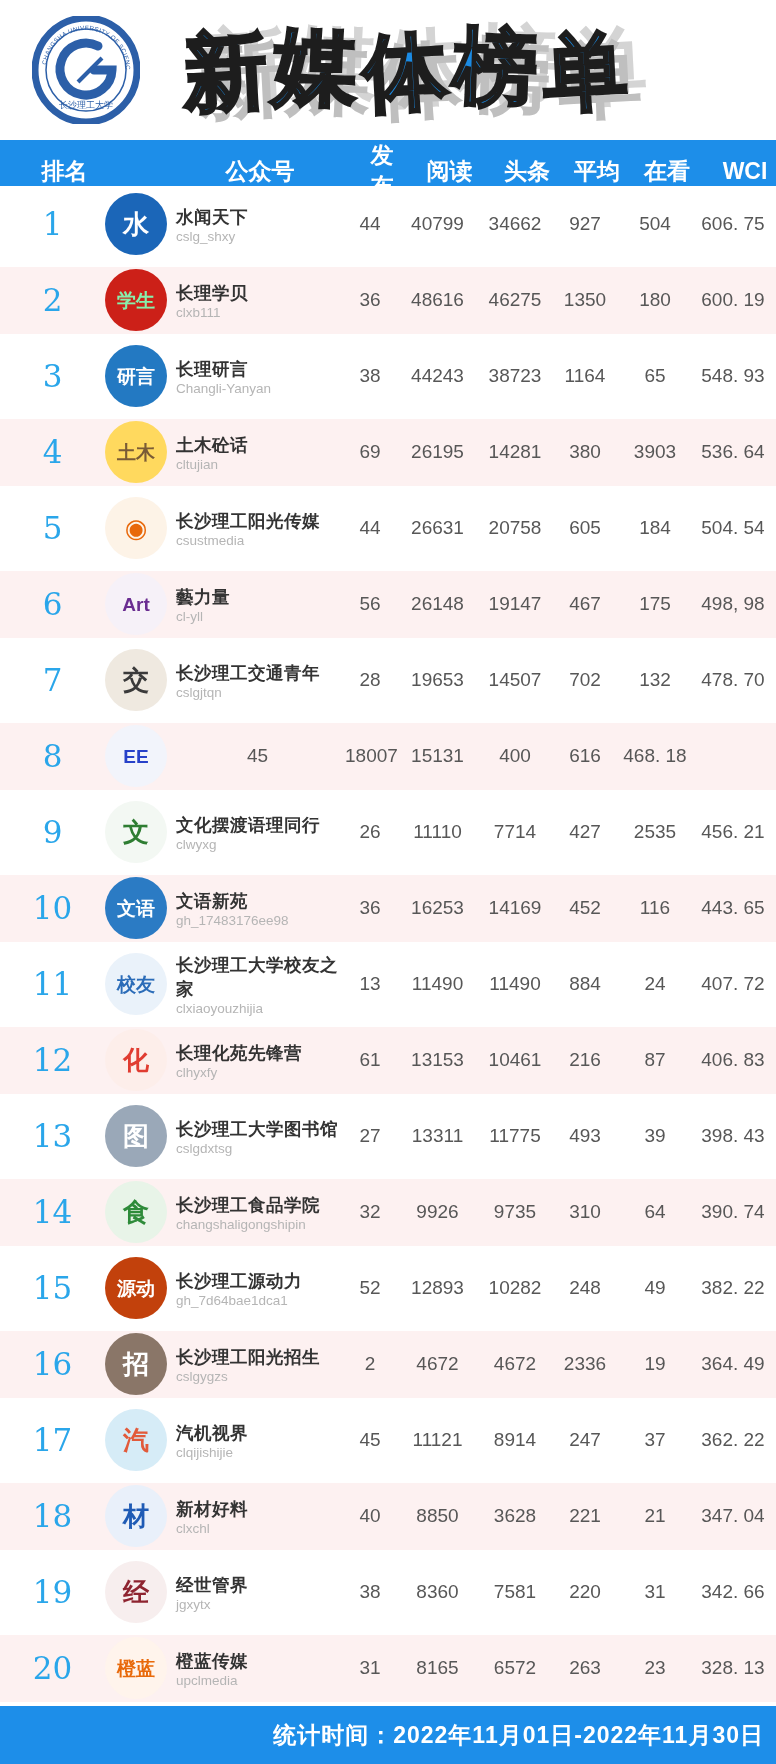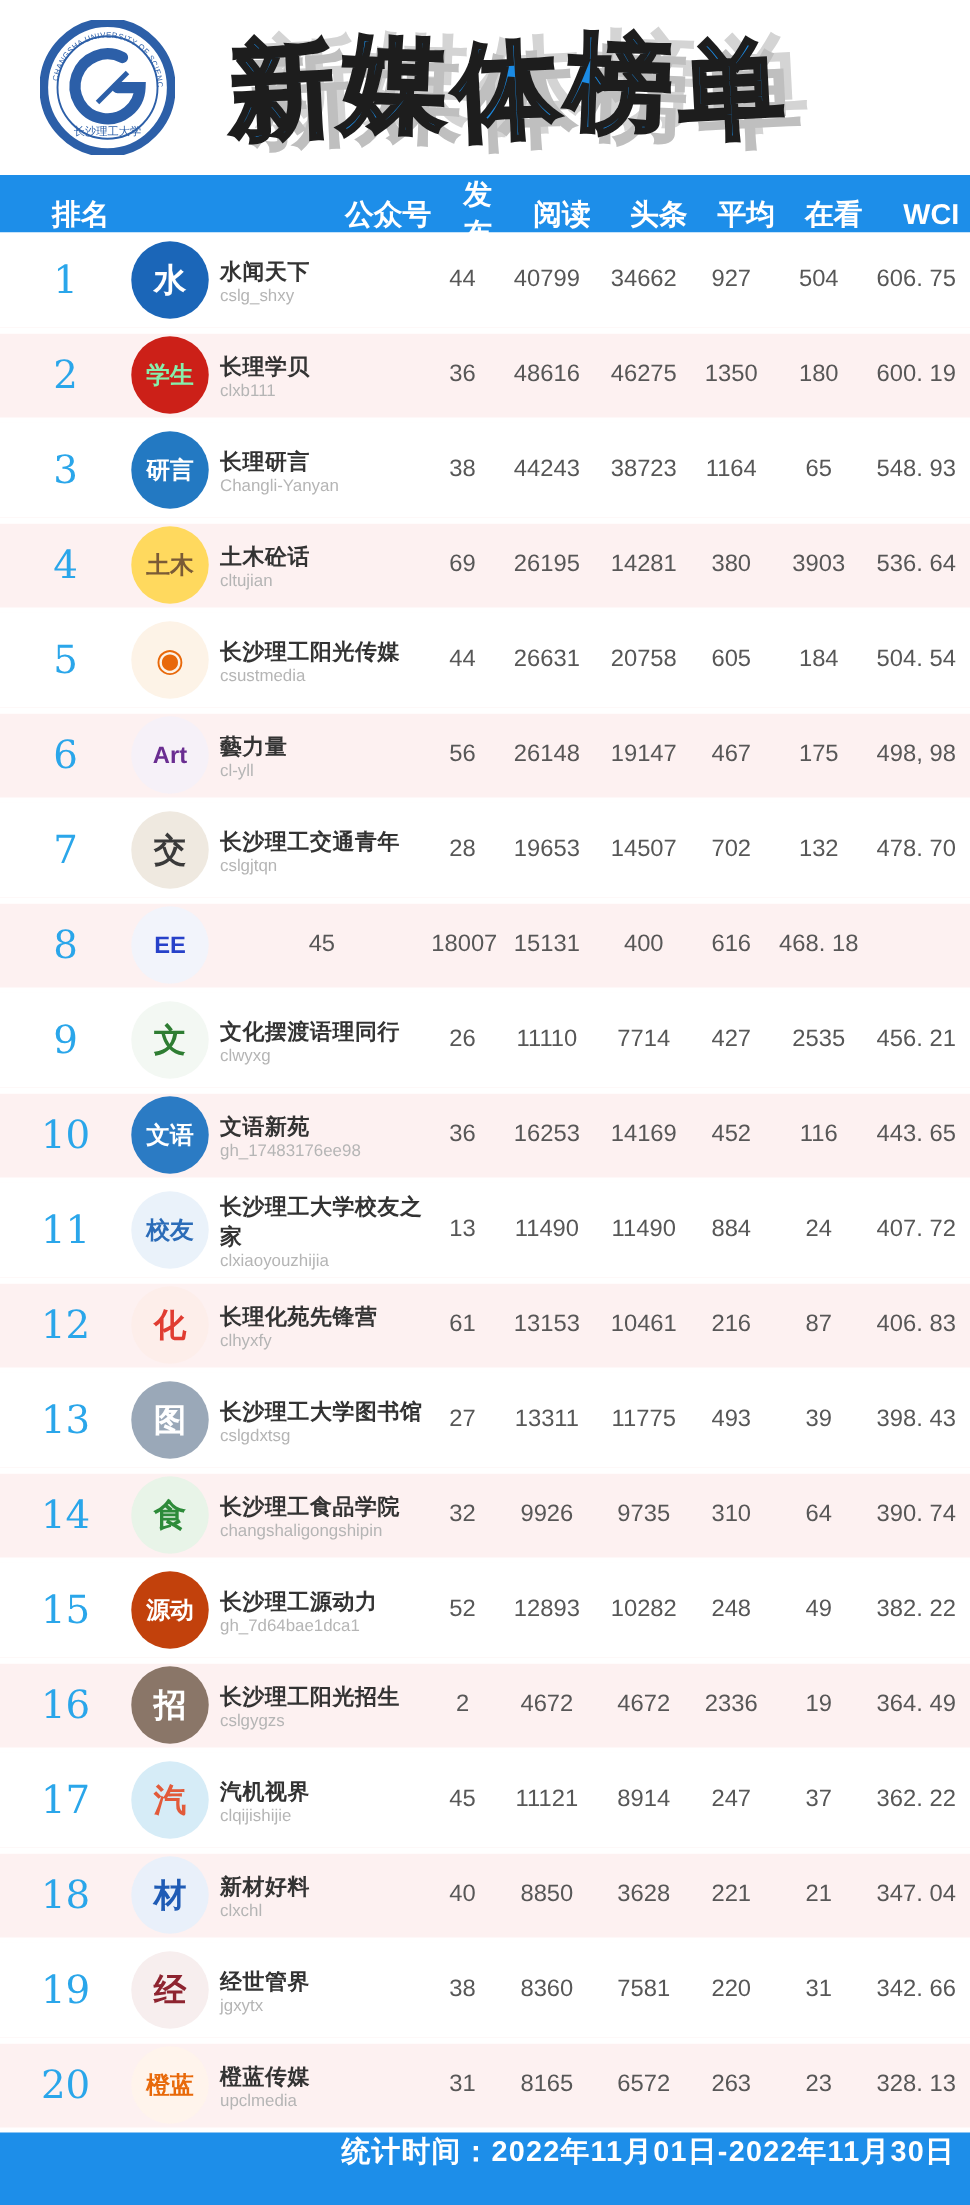--- a/index.html
+++ b/index.html
@@ -17,40 +17,40 @@
       text-shadow:14px 9px 0 #bfbfbf, 20px -4px 0 #d4d4d4;
       display:inline-block;margin:0 3px;}
   .tilt-a{transform:rotate(-3deg) translateY(2px);}
   .tilt-b{transform:rotate(2deg) translateY(-3px);}
 
   
   .thead{height:46px;background:#1d8ee9;display:grid;
          grid-template-columns:105px 240px 50px 85px 70px 70px 70px 86px;
          align-items:center;color:#ffffff;font-weight:bold;font-size:23px;}
   .thead .c{text-align:center;padding-left:24px;}
-  .thead .c-acc{text-align:right;padding-left:70px;}
+  .thead .c-acc{text-align:center;padding-left:70px;}
 
   
   .rows{height:1520px;}
   .row{display:grid;grid-template-columns:105px 65px 175px 50px 85px 70px 70px 70px 86px;
        align-items:center;height:76px;background:#ffffff;}
   .row.pink{background:#fdf1f1;box-shadow:inset 0 5px 0 #ffffff, inset 0 -4px 0 #ffffff;}
   .rank{font-family:"DejaVu Serif","Liberation Serif",serif;
         font-size:31px;color:#2aa6ea;text-align:center;}
   .logo{width:62px;height:62px;border-radius:50%;display:flex;align-items:center;
         justify-content:center;font-weight:bold;font-size:19px;overflow:hidden;
         letter-spacing:0;line-height:1;}
   .nameblock{padding-left:6px;}
   .pname{font-size:17.5px;font-weight:600;color:#333333;letter-spacing:0.5px;}
   .paccount{font-size:13.5px;color:#b5b5b5;margin-top:0;}
   .num{font-size:19px;color:#575757;text-align:center;}
 
   
   .footer{position:absolute;left:0;bottom:0;width:776px;height:58px;background:#1d8ee9;
-          display:flex;justify-content:flex-end;padding-right:12px;}
+          display:flex;align-items:center;justify-content:flex-end;padding-right:12px;}
   .footer .stat{color:#ffffff;font-weight:bold;font-size:23px;letter-spacing:1px;}
 </style>
 </head>
 <body>
 
 <div class="page">
 
   <div class="banner">
     <svg class="emblem" viewBox="0 0 108 108">
       <ellipse cx="54" cy="54" rx="51" ry="52" fill="#ffffff" stroke="#2c5fa8" stroke-width="7"></ellipse>

